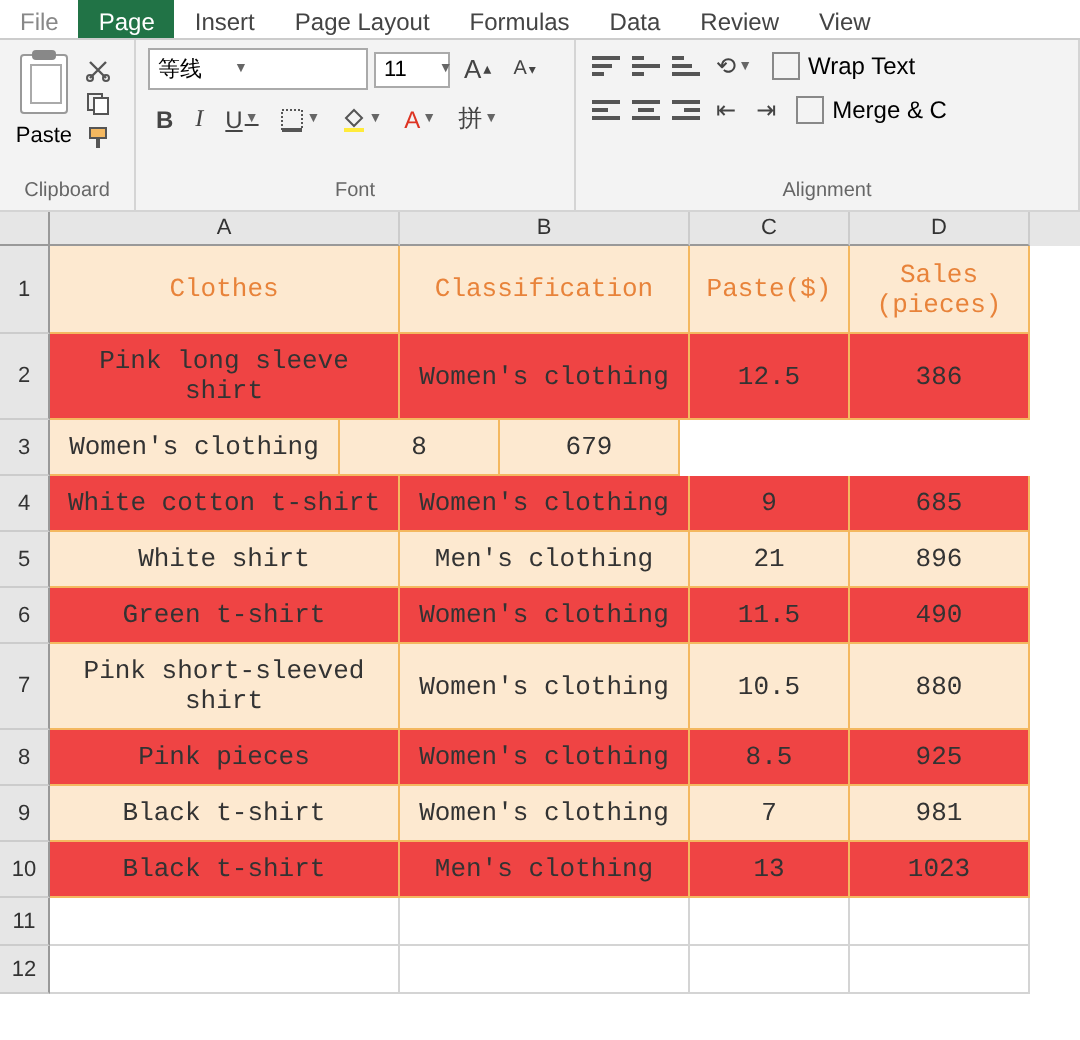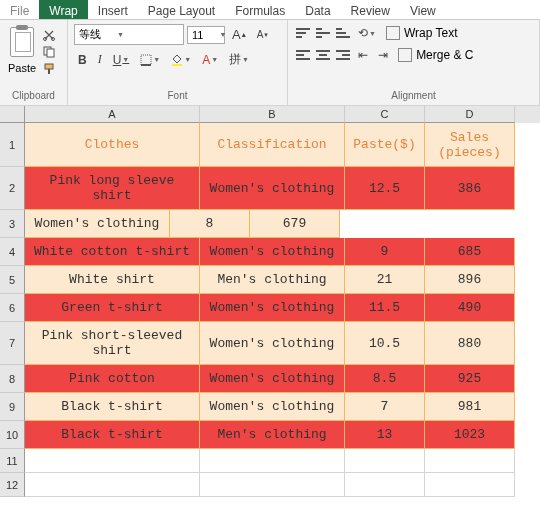--- a/index.html
+++ b/index.html
@@ -51,21 +51,21 @@
 .odd .cell{background:#ef4444}
 .empty .cell{border-color:#d4d4d4;background:#fff;height:24px}
 .empty .rh{height:24px}
 svg{display:block}
 </style>
 </head>
 <body>
 
 <div class="tabs">
   <div class="tab first">File</div>
-  <div class="tab active">Wrap</div>
+  <div class="tab active">Page</div>
   <div class="tab">Insert</div>
   <div class="tab">Page Layout</div>
   <div class="tab">Formulas</div>
   <div class="tab">Data</div>
   <div class="tab">Review</div>
   <div class="tab">View</div>
 </div>
 
 <div class="ribbon">
   <div class="rgroup clip">
@@ -254,21 +254,21 @@
   </div>
       <div class="row even">
     <div class="rh">7</div>
     <div class="cell a">Pink short-sleeved shirt</div>
     <div class="cell b">Women's clothing</div>
     <div class="cell c">10.5</div>
     <div class="cell d">880</div>
   </div>
       <div class="row odd">
     <div class="rh">8</div>
-    <div class="cell a">Pink cotton</div>
+    <div class="cell a">Pink pieces</div>
     <div class="cell b">Women's clothing</div>
     <div class="cell c">8.5</div>
     <div class="cell d">925</div>
   </div>
       <div class="row even">
     <div class="rh">9</div>
     <div class="cell a">Black t-shirt</div>
     <div class="cell b">Women's clothing</div>
     <div class="cell c">7</div>
     <div class="cell d">981</div>

